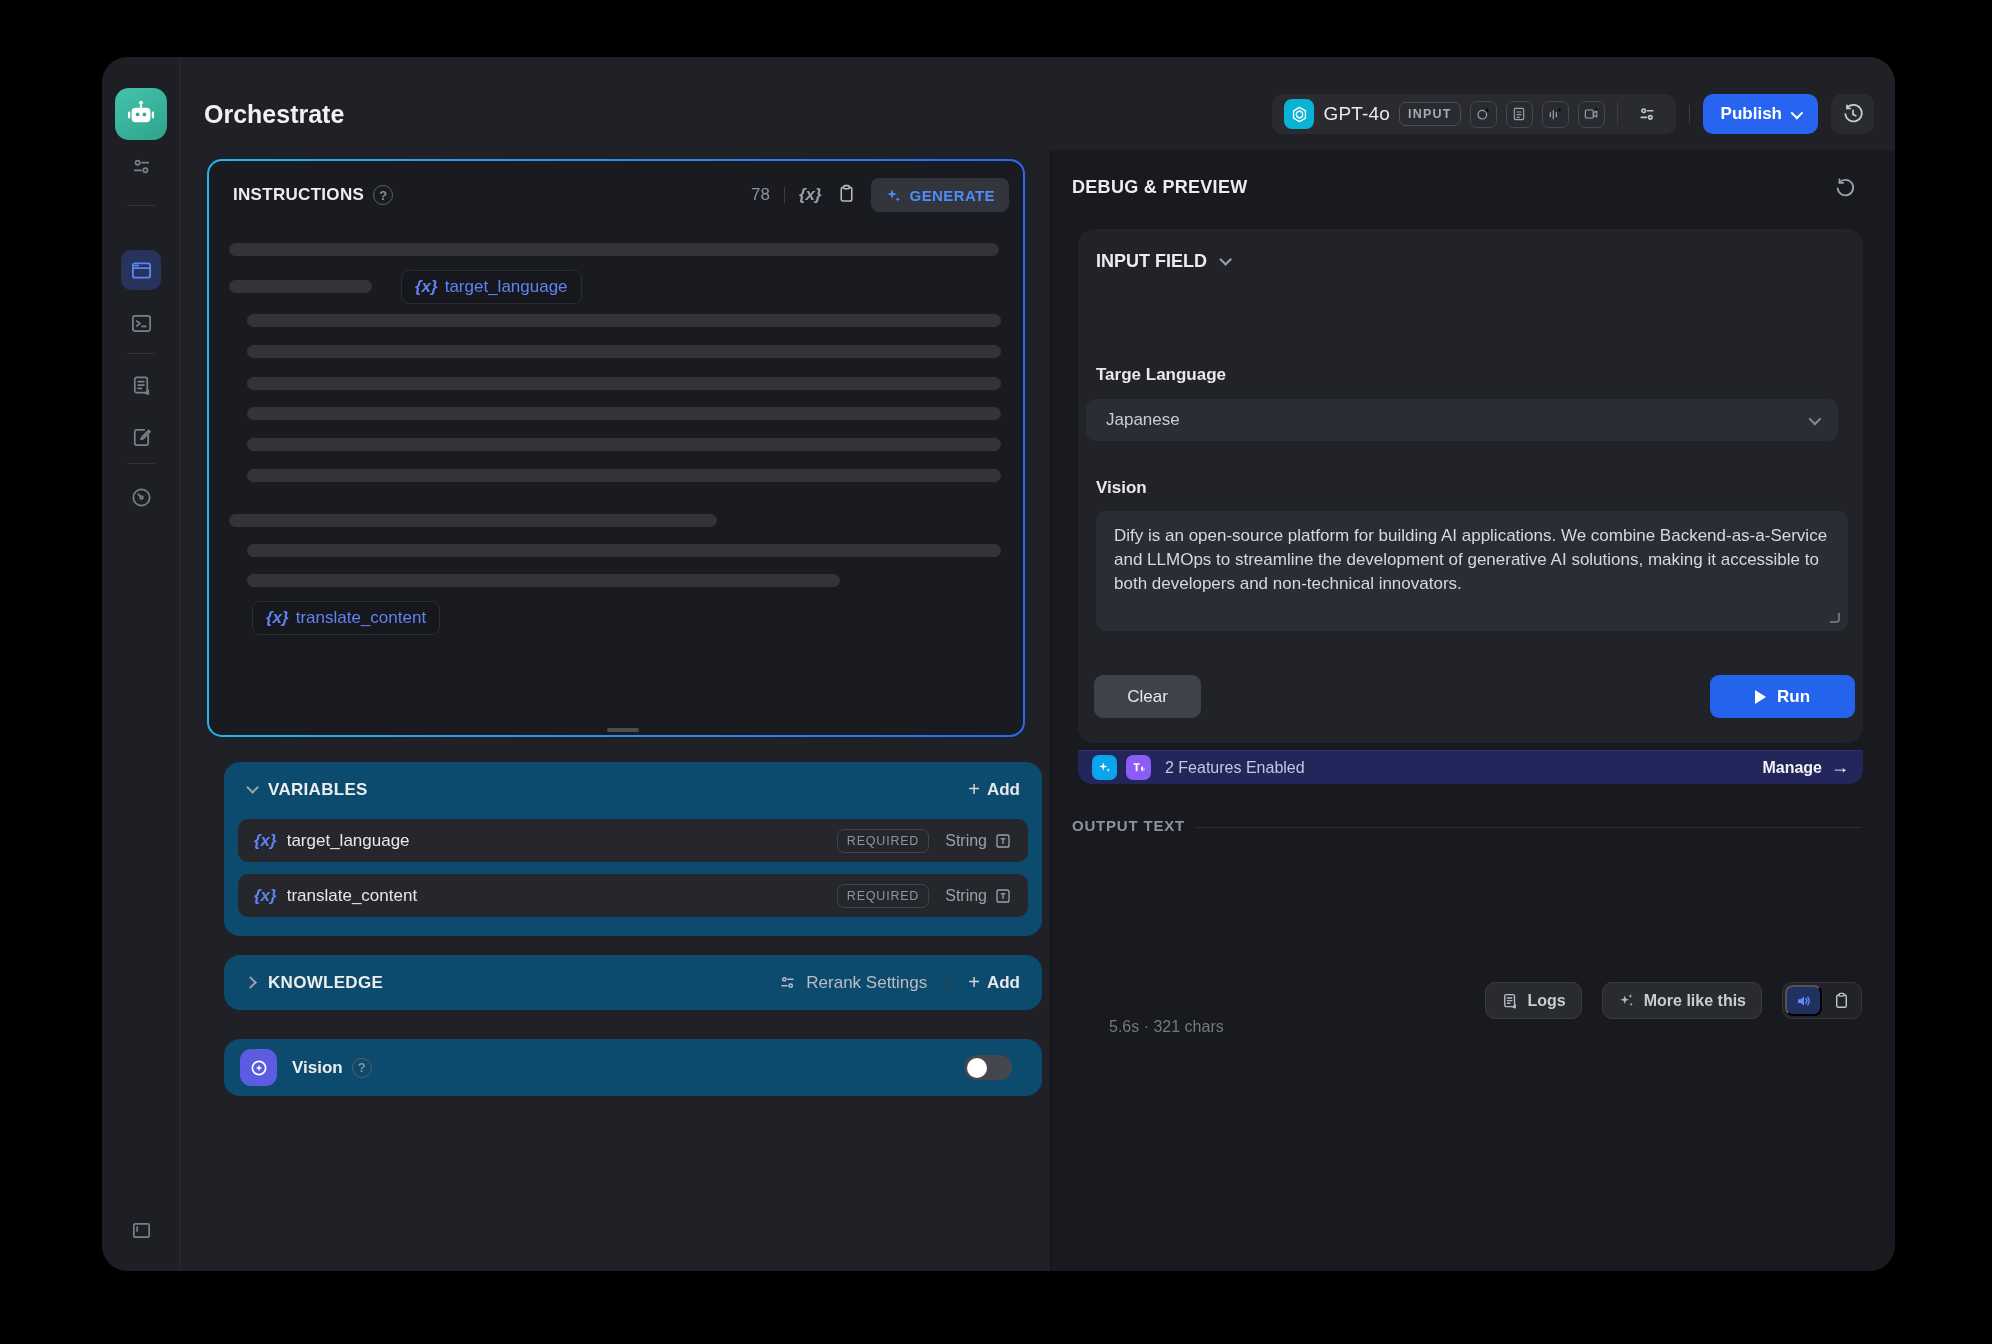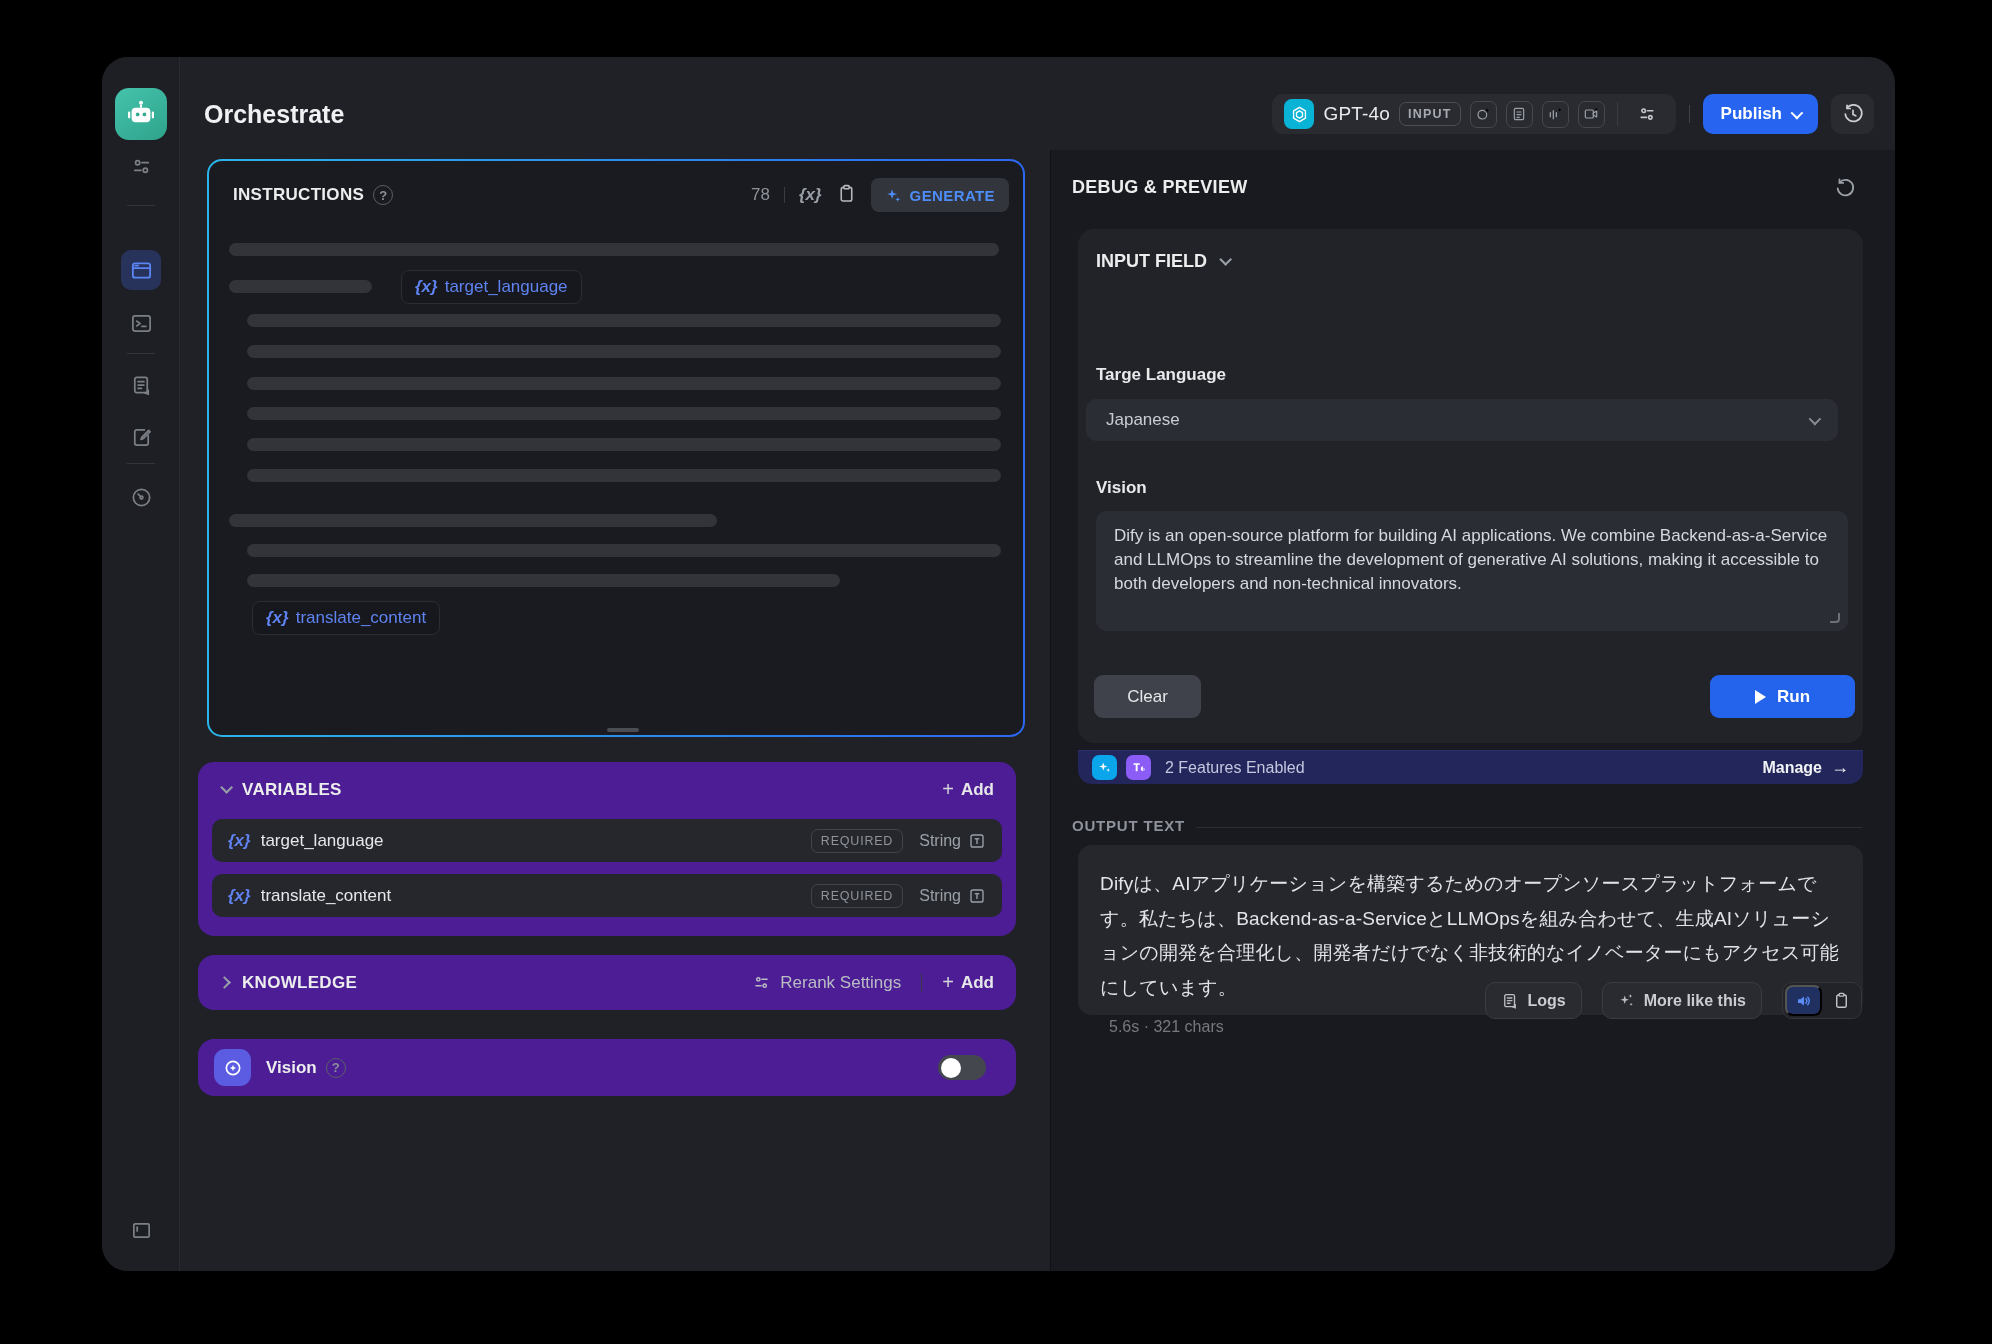--- a/index.html
+++ b/index.html
@@ -41,21 +41,21 @@
   .ins-right { margin-left:auto; display:flex; align-items:center; gap:14px; }
   .char-count { color:#8d929b; font-size:17px; }
   .vsep { width:1px; height:16px; background:#3a3c42; }
   .xicon { color:#9aa0a8; font-size:17px; font-weight:600; font-style:italic; }
   .generate-btn { background:#33353c; border:none; border-radius:8px; height:34px; padding:0 14px; display:flex; align-items:center; gap:8px; color:#4e8df8; font-size:15px; font-weight:700; letter-spacing:.4px; }
   .skline { position:absolute; height:13px; border-radius:7px; background:#323439; }
   .chip { position:absolute; height:34px; background:#17181d; border:1px solid #2b2d35; border-radius:8px; display:flex; align-items:center; gap:7px; padding:0 13px; font-size:17px; color:#5f83f1; }
   .chip .pfx { font-weight:700; font-style:italic; }
   .resize-handle { position:absolute; left:398px; top:567px; width:32px; height:4px; border-radius:2px; background:#4a4d53; }
 
-  .panel { position:absolute; left:96px; width:818px; background:#4c1d95; border-radius:16px; }
+  .panel { position:absolute; left:122px; width:818px; background:#0c4a6e; border-radius:16px; }
   .panel-head { display:flex; align-items:center; height:55px; padding:0 22px; }
   .caret { width:9px; height:9px; border-right:2px solid #9aa0a8; border-bottom:2px solid #9aa0a8; display:inline-block; margin-right:13px; }
   .caret.down { transform:rotate(45deg) translateY(-3px); }
   .caret.right { transform:rotate(-45deg); }
   .add-btn { margin-left:auto; display:flex; align-items:center; gap:7px; color:#e6e7e9; font-size:17px; font-weight:600; }
   .add-btn::before { content:"+"; font-size:20px; font-weight:400; color:#d4d6d9; }
   .var-row { position:absolute; left:14px; width:790px; height:43px; background:#26272d; border-radius:10px; display:flex; align-items:center; padding:0 16px; gap:10px; }
   .var-name { color:#e6e7e9; font-size:17px; }
   .var-prefix { color:#5f83f1; font-size:17px; font-weight:700; font-style:italic; }
   .req-badge { margin-left:auto; border:1px solid #41444c; border-radius:7px; color:#8f949c; font-size:12.5px; letter-spacing:.8px; padding:4px 9px; }
@@ -402,23 +402,20 @@
           </svg>
       </span>
       <span class="features-text">2 Features Enabled</span>
       <span class="manage">
           <span>Manage</span>
         </span>
     </div>
 
     <div class="out-label">OUTPUT TEXT</div>
     <div class="out-rule"></div>
-    <div class="output-card">
-      <div class="output-text">Difyは、AIアプリケーションを構築するためのオープンソースプラットフォームです。私たちは、Backend-as-a-ServiceとLLMOpsを組み合わせて、生成AIソリューションの開発を合理化し、開発者だけでなく非技術的なイノベーターにもアクセス可能にしています。</div>
-    </div>
     <div class="out-actions">
       <button class="pill-btn">
         <svg width="18" height="18" viewBox="0 0 24 24" fill="none" stroke="#b9bdc3" stroke-width="1.8" stroke-linecap="round">
             <rect x="5" y="3.5" width="13" height="16" rx="2"></rect>
             <line x1="8.5" y1="8" x2="14.5" y2="8"></line>
             <line x1="8.5" y1="11.5" x2="14.5" y2="11.5"></line>
             <line x1="8.5" y1="15" x2="12" y2="15"></line>
             <path d="M15 19.5 l4 1.5 v-4"></path>
           </svg>
         <span>Logs</span>

